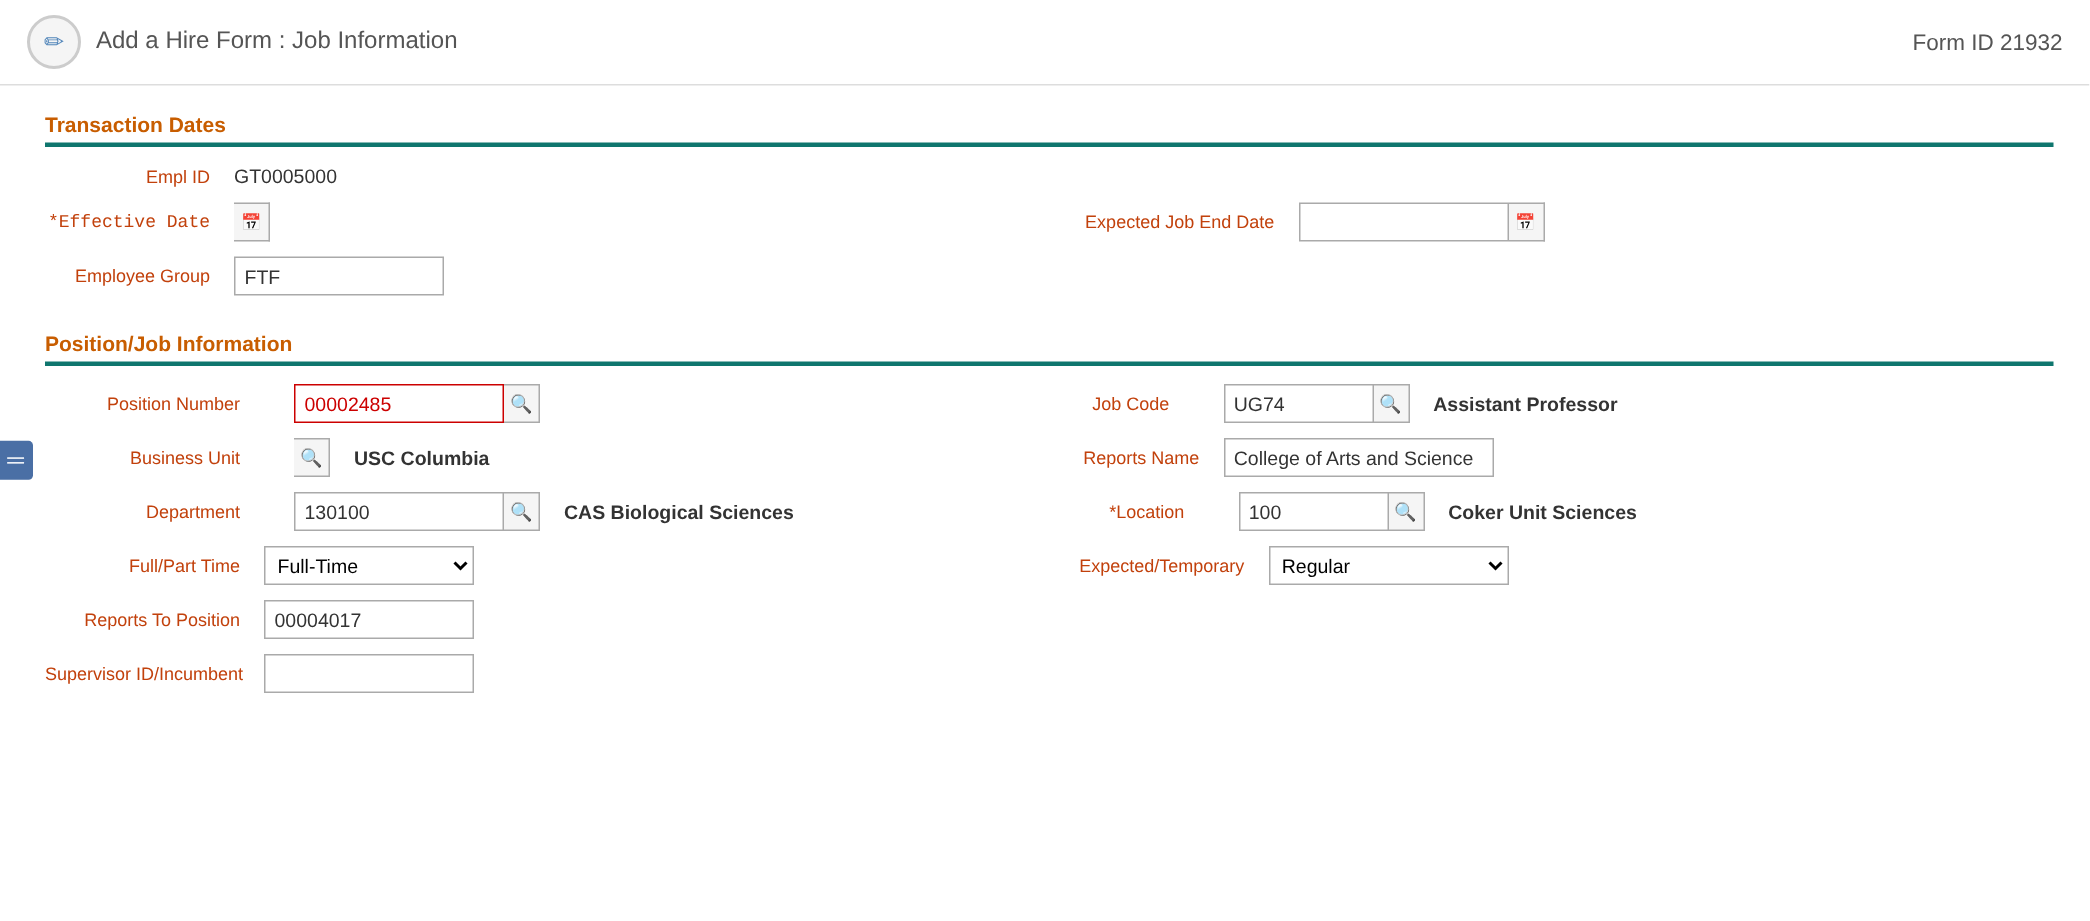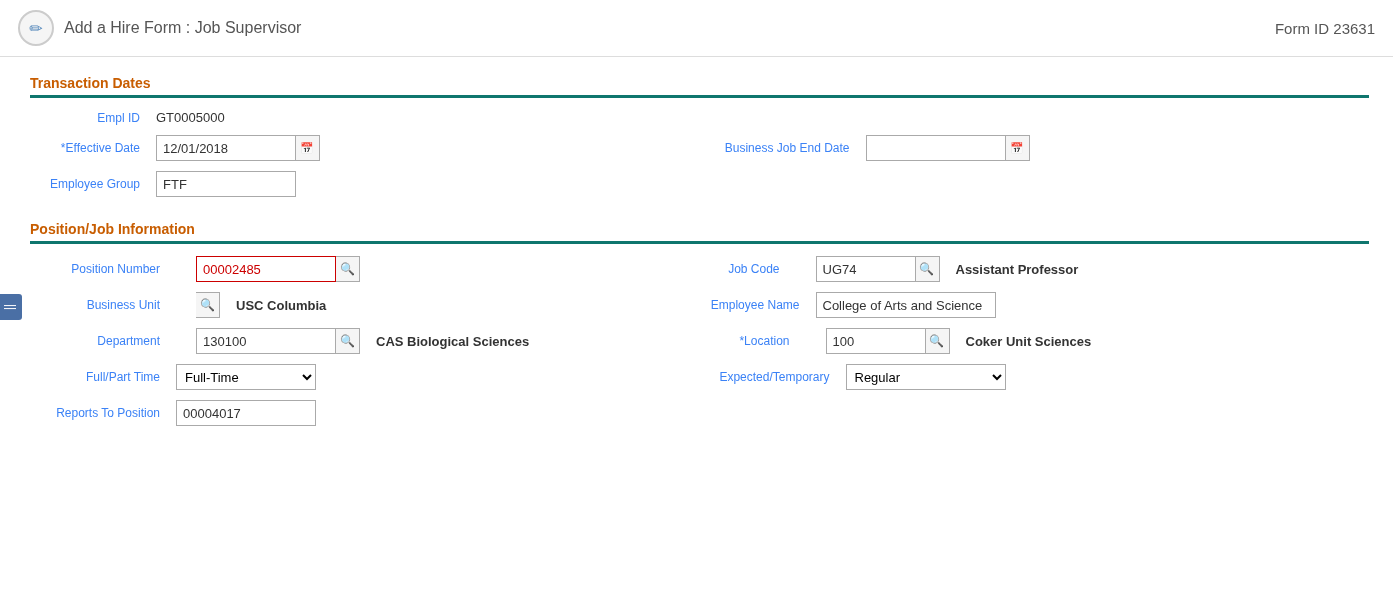--- a/index.html
+++ b/index.html
@@ -74,26 +74,26 @@
       margin-bottom: 16px;
     }
     .form-row {
       display: flex;
       align-items: center;
       margin-bottom: 10px;
       gap: 8px;
     }
     .field-label {
       text-align: right;
-      color: #3b82f6;
+      color: #c2410c;
       font-size: 12px;
       white-space: nowrap;
     }
     .label-empl { width: 110px; margin-right: 8px; }
-    .label-effdate { width: 110px; margin-right: 8px; }
+    .label-effdate { width: 110px; margin-right: 8px; font-family: Liberation Mono, monospace; }
     .label-empgroup { width: 110px; margin-right: 8px; }
     .label-posnum { width: 130px; margin-right: 8px; }
     .label-bizunit { width: 130px; margin-right: 8px; }
     .label-dept { width: 130px; margin-right: 8px; }
     .label-fullpart { width: 130px; margin-right: 8px; }
     .label-reportsto { width: 130px; margin-right: 8px; }
     .label-supid { width: 130px; margin-right: 8px; }
     .label-jobcode { width: 80px; margin-right: 8px; }
     .label-expjobend { width: 150px; margin-right: 8px; }
     .label-divname { width: 100px; margin-right: 8px; }
@@ -181,23 +181,23 @@
     }
   </style>
 </head>
 <body>
 
 <div class="header">
   <div class="header-left">
     <div class="header-icon">
       <span style="font-size:16px; color:#5588bb;">✏</span>
     </div>
-    <span class="header-title">Add a Hire Form :  Job Supervisor</span>
+    <span class="header-title">Add a Hire Form :  Job Information</span>
   </div>
-  <div class="header-form-id">Form ID 23631</div>
+  <div class="header-form-id">Form ID 21932</div>
 </div>
 
 <div class="sidebar-tab">
   <span>||</span>
 </div>
 
 <div class="main-content">
 
   <div class="form-section">
     <div class="section-title">Transaction Dates</div>
@@ -205,28 +205,27 @@
     <div class="form-row">
       <span class="field-label label-empl">Empl ID</span>
       <span class="field-value">GT0005000</span>
     </div>
 
     <div class="two-col-layout">
       <div class="col-left">
         <div class="form-row">
           <span class="field-label label-effdate">*Effective Date</span>
           <div class="input-with-cal">
-            <input type="text" class="input-text input-w140" value="12/01/2018" style="">
             <button class="cal-btn">📅</button>
           </div>
         </div>
       </div>
       <div class="col-right">
         <div class="form-row">
-          <span class="field-label label-expjobend">Business Job End Date</span>
+          <span class="field-label label-expjobend">Expected Job End Date</span>
           <div class="input-with-cal">
             <input type="text" class="input-text input-w140" value="" style="">
             <button class="cal-btn">📅</button>
           </div>
         </div>
       </div>
     </div>
 
     <div class="form-row">
       <span class="field-label label-empgroup">Employee Group</span>
@@ -264,21 +263,21 @@
         <div class="form-row">
           <span class="field-label label-bizunit">Business Unit</span>
           <div class="input-with-search">
             <button class="search-btn">🔍</button>
           </div>
           <span class="field-desc">USC Columbia</span>
         </div>
       </div>
       <div class="col-right">
         <div class="form-row">
-          <span class="field-label label-divname">Employee Name</span>
+          <span class="field-label label-divname">Reports Name</span>
           <input type="text" class="input-text input-w180" value="College of Arts and Science" style="">
         </div>
       </div>
     </div>
 
     <div class="two-col-layout">
       <div class="col-left">
         <div class="form-row">
           <span class="field-label label-dept">Department</span>
           <div class="input-with-search">
@@ -319,15 +318,19 @@
           </select>
         </div>
       </div>
     </div>
 
     <div class="form-row">
       <span class="field-label label-reportsto">Reports To Position</span>
       <input type="text" class="input-text input-w140" value="00004017" style="">
     </div>
 
+    <div class="form-row">
+      <span class="field-label label-supid">Supervisor ID/Incumbent</span>
+      <input type="text" class="input-text input-w140" value="" style="">
+    </div>
 
   </div>
 </div>
 
 </body></html>

